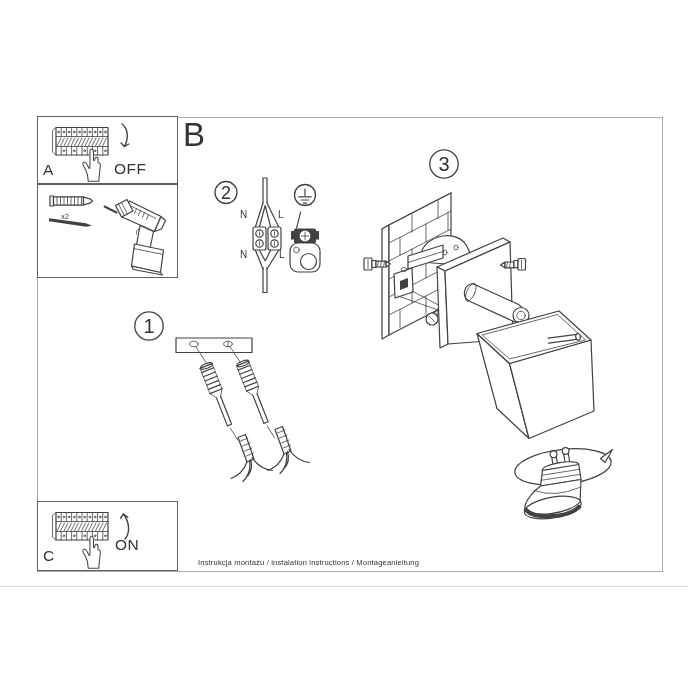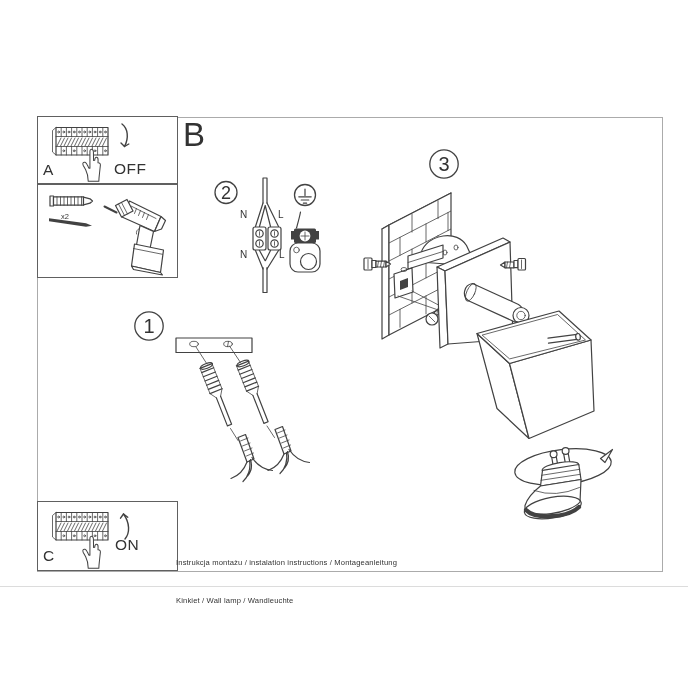--- a/index.html
+++ b/index.html
@@ -271,19 +271,18 @@
   <span class="abs bigB" style="left:183px;top:118px;">B</span>
   <span class="abs num" style="left:137px;top:316px;font-size:20px;">1</span>
   <span class="abs num" style="left:214px;top:184px;font-size:18px;">2</span>
   <span class="abs num" style="left:432px;top:154px;font-size:20px;">3</span>
 
   <span class="abs wl" style="left:240px;top:209px;">N</span>
   <span class="abs wl" style="left:278px;top:208.5px;">L</span>
   <span class="abs wl" style="left:240px;top:249px;">N</span>
   <span class="abs wl" style="left:279px;top:249px;">L</span>
 
-  <div class="abs footer" style="left:176px;top:531px;">
+  <div class="abs footer" style="left:198px;top:531px;">
     <div>Instrukcja montażu / instalation instructions / Montageanleitung</div>
-    <div>Kinkiet / Wall lamp / Wandleuchte</div>
   </div>
 
   <div class="sep"></div>
 </div>
 
 </body></html>

